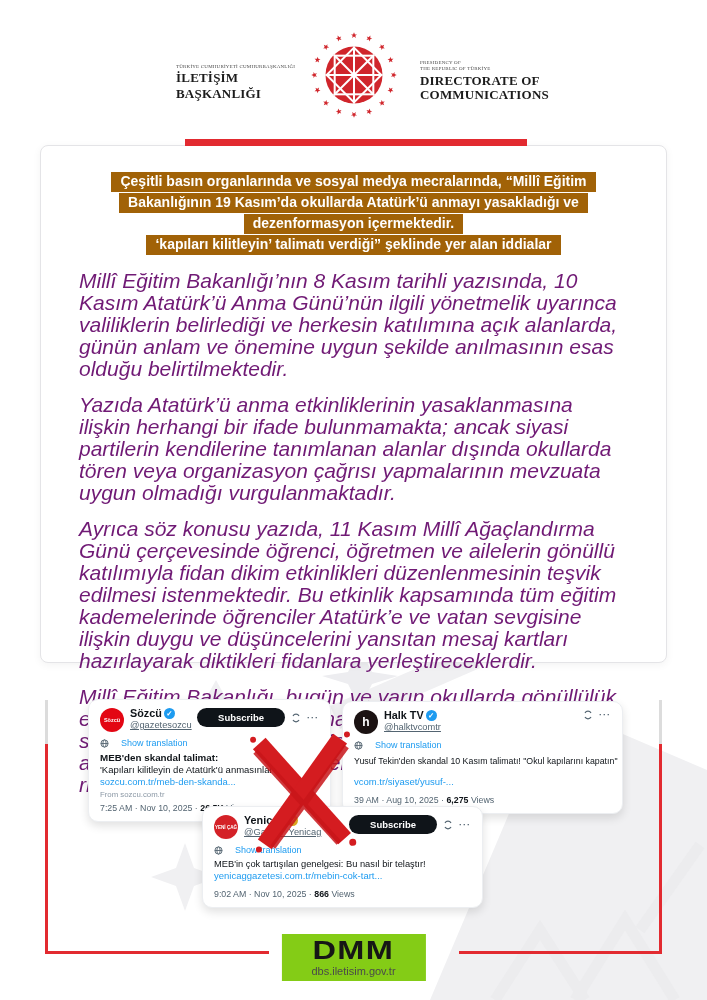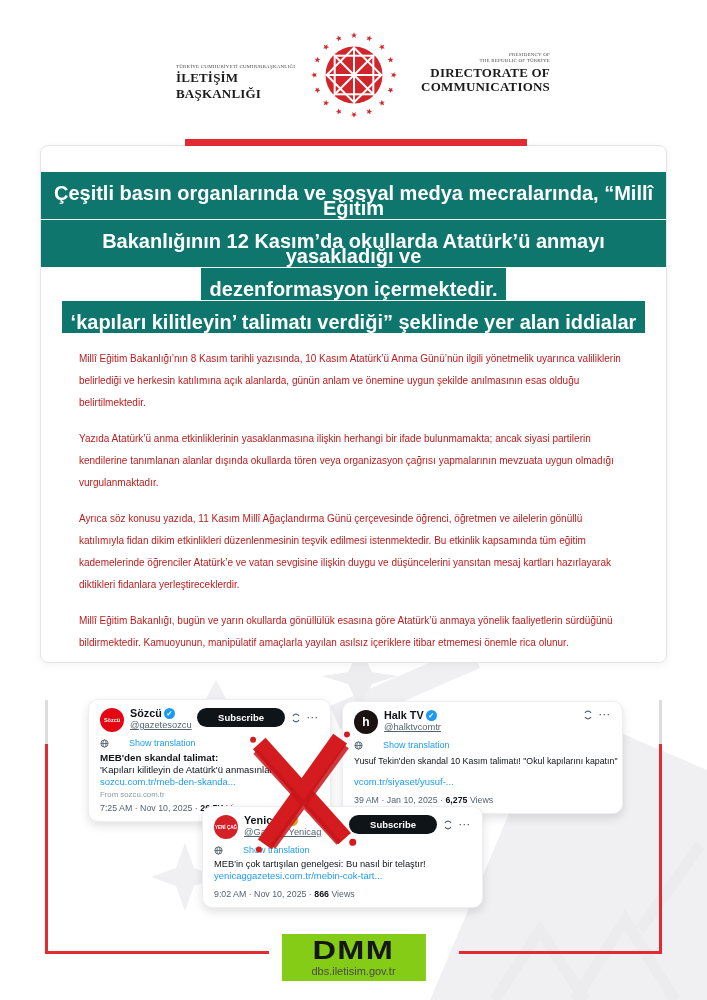--- a/index.html
+++ b/index.html
@@ -4,54 +4,54 @@
 <style>
   html,body{margin:0;padding:0;background:#ffffff;}
   #stage{position:relative;width:707px;height:1000px;background:#fff;overflow:hidden;
          font-family:"Liberation Sans",sans-serif;-webkit-font-smoothing:antialiased;}
   
   #watermark{position:absolute;left:0;top:0;z-index:0;}
   
   .hdr-left{position:absolute;left:176px;top:64px;width:130px;color:#2f2f2f;}
   .hdr-left .tiny{font-family:"Liberation Serif",serif;font-size:5px;letter-spacing:.2px;color:#4a4a4a;}
   .hdr-left .big{font-family:"Liberation Serif",serif;font-size:13px;font-weight:bold;color:#1c1c1c;margin-top:1px;letter-spacing:.2px;}
-  .hdr-right{position:absolute;left:420px;top:52px;width:130px;text-align:right;}
+  .hdr-right{position:absolute;left:420px;top:60px;width:130px;text-align:left;}
   .hdr-right .tiny{font-family:"Liberation Serif",serif;font-size:5px;color:#4a4a4a;line-height:6px;letter-spacing:.2px;}
   .hdr-right .big{font-family:"Liberation Serif",serif;font-size:13px;font-weight:bold;color:#1c1c1c;line-height:13.5px;margin-top:2px;letter-spacing:.2px;}
   #emblem{position:absolute;left:308px;top:29px;}
   
   .rline{position:absolute;background:#e22a30;z-index:1;}
   .gstub{position:absolute;background:#dcdcdc;z-index:1;}
   #topbar{position:absolute;left:185px;top:139px;width:342px;height:7px;background:#e22a30;z-index:3;}
   
   #card{position:absolute;left:40px;top:145px;width:627px;height:518px;background:#fff;
         border:1px solid #e4e4e7;border-radius:8px;box-shadow:0 2px 8px rgba(0,0,0,.05);z-index:2;box-sizing:border-box;}
   #banner{margin-top:26px;text-align:center;}
   #banner .bline{margin-bottom:1px;line-height:0;}
-  #banner .bline span{display:inline-block;background:#0f766e;color:#fff;font-weight:bold;
-        font-size:20px;line-height:15px;padding:14px 9px 3px;}
+  #banner .bline span{display:inline-block;background:#a16207;color:#fff;font-weight:bold;
+        font-size:14px;line-height:15px;padding:2px 9px 3px;}
   #paras{margin:15px 38px 0;}
-  #paras p{margin:0 0 14px;font-size:10px;line-height:22px;color:#b91c1c;}
+  #paras p{margin:0 0 14px;font-size:21px;line-height:22px;color:#701a75;font-style:italic;}
   
   .tweet{position:absolute;background:#fff;border:1px solid #eceef1;border-radius:10px;
          box-shadow:0 4px 10px rgba(0,0,0,.12);padding:8px 11px;box-sizing:border-box;z-index:3;color:#0f1419;}
   .t-head{display:flex;align-items:flex-start;}
   .avatar{width:24px;height:24px;border-radius:50%;color:#fff;display:flex;align-items:center;justify-content:center;
           text-align:center;font-weight:bold;flex:0 0 24px;}
   .names{margin-left:6px;line-height:11px;}
   .tname{font-size:10.8px;font-weight:bold;display:flex;align-items:center;gap:2px;}
   .thandle{font-size:9.3px;color:#536471;margin-top:1px;text-decoration:underline;}
   .badge{display:inline-flex;width:11px;height:11px;border-radius:50%;background:#1d9bf0;color:#fff;
          font-size:7.5px;align-items:center;justify-content:center;font-weight:bold;}
   .badge.gold{background:#d9a521;}
   .actions{margin-left:auto;display:flex;align-items:center;gap:6px;}
   .sub-btn{background:#0f1419;color:#fff;font-size:9.5px;font-weight:bold;border:none;
            border-radius:999px;padding:4px 21px;cursor:pointer;}
   .mini-ic{color:#536471;font-size:9px;font-weight:bold;letter-spacing:1px;}
-  .trans{display:flex;align-items:center;gap:20px;color:#1d9bf0;font-size:9px;margin-top:6px;cursor:pointer;}
+  .trans{display:flex;align-items:center;gap:12px;color:#1d9bf0;font-size:9px;margin-top:6px;cursor:pointer;}
   .t-title{font-size:9.8px;font-weight:bold;margin-top:4px;}
   .t-text{font-size:9.5px;margin-top:1px;}
   .t-link{font-size:9.5px;color:#1d9bf0;margin-top:1px;cursor:pointer;}
   .t-src{font-size:7.8px;color:#8b98a5;margin-top:3px;}
   .t-meta{font-size:8.8px;color:#536471;margin-top:4px;}
   .t-meta b{color:#0f1419;}
   #tw2 .t-text{font-size:8.8px;white-space:nowrap;margin-top:6px;}
   #tw2 .t-link{margin-top:10px;}
   #tw2 .t-meta{margin-top:8px;}
   #tw3 .t-text{font-size:9.3px;margin-top:4px;}
@@ -133,21 +133,21 @@
   <div class="gstub" style="left:45px;top:700px;width:3px;height:44px;"></div>
   <div class="gstub" style="left:659px;top:700px;width:3px;height:44px;"></div>
   <div class="rline" style="left:45px;top:744px;width:3px;height:210px;"></div>
   <div class="rline" style="left:659px;top:744px;width:3px;height:210px;"></div>
   <div class="rline" style="left:45px;top:951px;width:224px;height:3px;"></div>
   <div class="rline" style="left:459px;top:951px;width:203px;height:3px;"></div>
 
   <div id="card">
     <div id="banner">
       <div class="bline"><span>Çeşitli basın organlarında ve sosyal medya mecralarında, “Millî Eğitim</span></div>
-      <div class="bline"><span>Bakanlığının 12 Kasım’da okullarda Atatürk’ü anmayı yasakladığı ve</span></div>
+      <div class="bline"><span>Bakanlığının 19 Kasım’da okullarda Atatürk’ü anmayı yasakladığı ve</span></div>
       <div class="bline"><span>dezenformasyon içermektedir.</span></div>
       <div class="bline"><span>‘kapıları kilitleyin’ talimatı verdiği” şeklinde yer alan iddialar</span></div>
     </div>
     <div id="paras">
       <p>Millî Eğitim Bakanlığı’nın 8 Kasım tarihli yazısında, 10 Kasım Atatürk’ü Anma Günü’nün ilgili yönetmelik uyarınca valiliklerin belirlediği ve herkesin katılımına açık alanlarda, günün anlam ve önemine uygun şekilde anılmasının esas olduğu belirtilmektedir.</p>
       <p>Yazıda Atatürk’ü anma etkinliklerinin yasaklanmasına ilişkin herhangi bir ifade bulunmamakta; ancak siyasi partilerin kendilerine tanımlanan alanlar dışında okullarda tören veya organizasyon çağrısı yapmalarının mevzuata uygun olmadığı vurgulanmaktadır.</p>
       <p>Ayrıca söz konusu yazıda, 11 Kasım Millî Ağaçlandırma Günü çerçevesinde öğrenci, öğretmen ve ailelerin gönüllü katılımıyla fidan dikim etkinlikleri düzenlenmesinin teşvik edilmesi istenmektedir. Bu etkinlik kapsamında tüm eğitim kademelerinde öğrenciler Atatürk’e ve vatan sevgisine ilişkin duygu ve düşüncelerini yansıtan mesaj kartları hazırlayarak diktikleri fidanlara yerleştireceklerdir.</p>
       <p>Millî Eğitim Bakanlığı, bugün ve yarın okullarda gönüllülük esasına göre Atatürk’ü anmaya yönelik faaliyetlerin sürdüğünü bildirmektedir. Kamuoyunun, manipülatif amaçlarla yayılan asılsız içeriklere itibar etmemesi önemle rica olunur.</p>
     </div>
   </div>
@@ -205,21 +205,21 @@
     <div class="trans">
       <svg width="9" height="9" viewBox="0 0 10 10">
           <circle cx="5" cy="5" r="4" stroke="#536471" fill="none"></circle>
           <ellipse cx="5" cy="5" rx="1.8" ry="4" stroke="#536471" fill="none"></ellipse>
           <line x1="1" y1="5" x2="9" y2="5" stroke="#536471"></line>
         </svg>
       <span>Show translation</span>
     </div>
     <div class="t-text">Yusuf Tekin'den skandal 10 Kasım talimatı! "Okul kapılarını kapatın"</div>
     <div class="t-link">vcom.tr/siyaset/yusuf-...</div>
-    <div class="t-meta"><span>39 AM · Jan 10, 2025 · </span><b>6,275</b><span> Views</span></div>
+    <div class="t-meta"><span>39 AM · Aug 10, 2025 · </span><b>6,275</b><span> Views</span></div>
   </div>
 
   <div class="tweet" id="tw3" style="left:202px;top:806px;width:281px;">
     <div class="t-head">
       <div class="avatar" style="background:#d42127;font-size:4.6px;line-height:5px;">YENİ ÇAĞ</div>
       <div class="names">
         <div class="tname">
             <span>Yeniçağ</span>
             <span class="badge gold">✓</span>
           </div>

